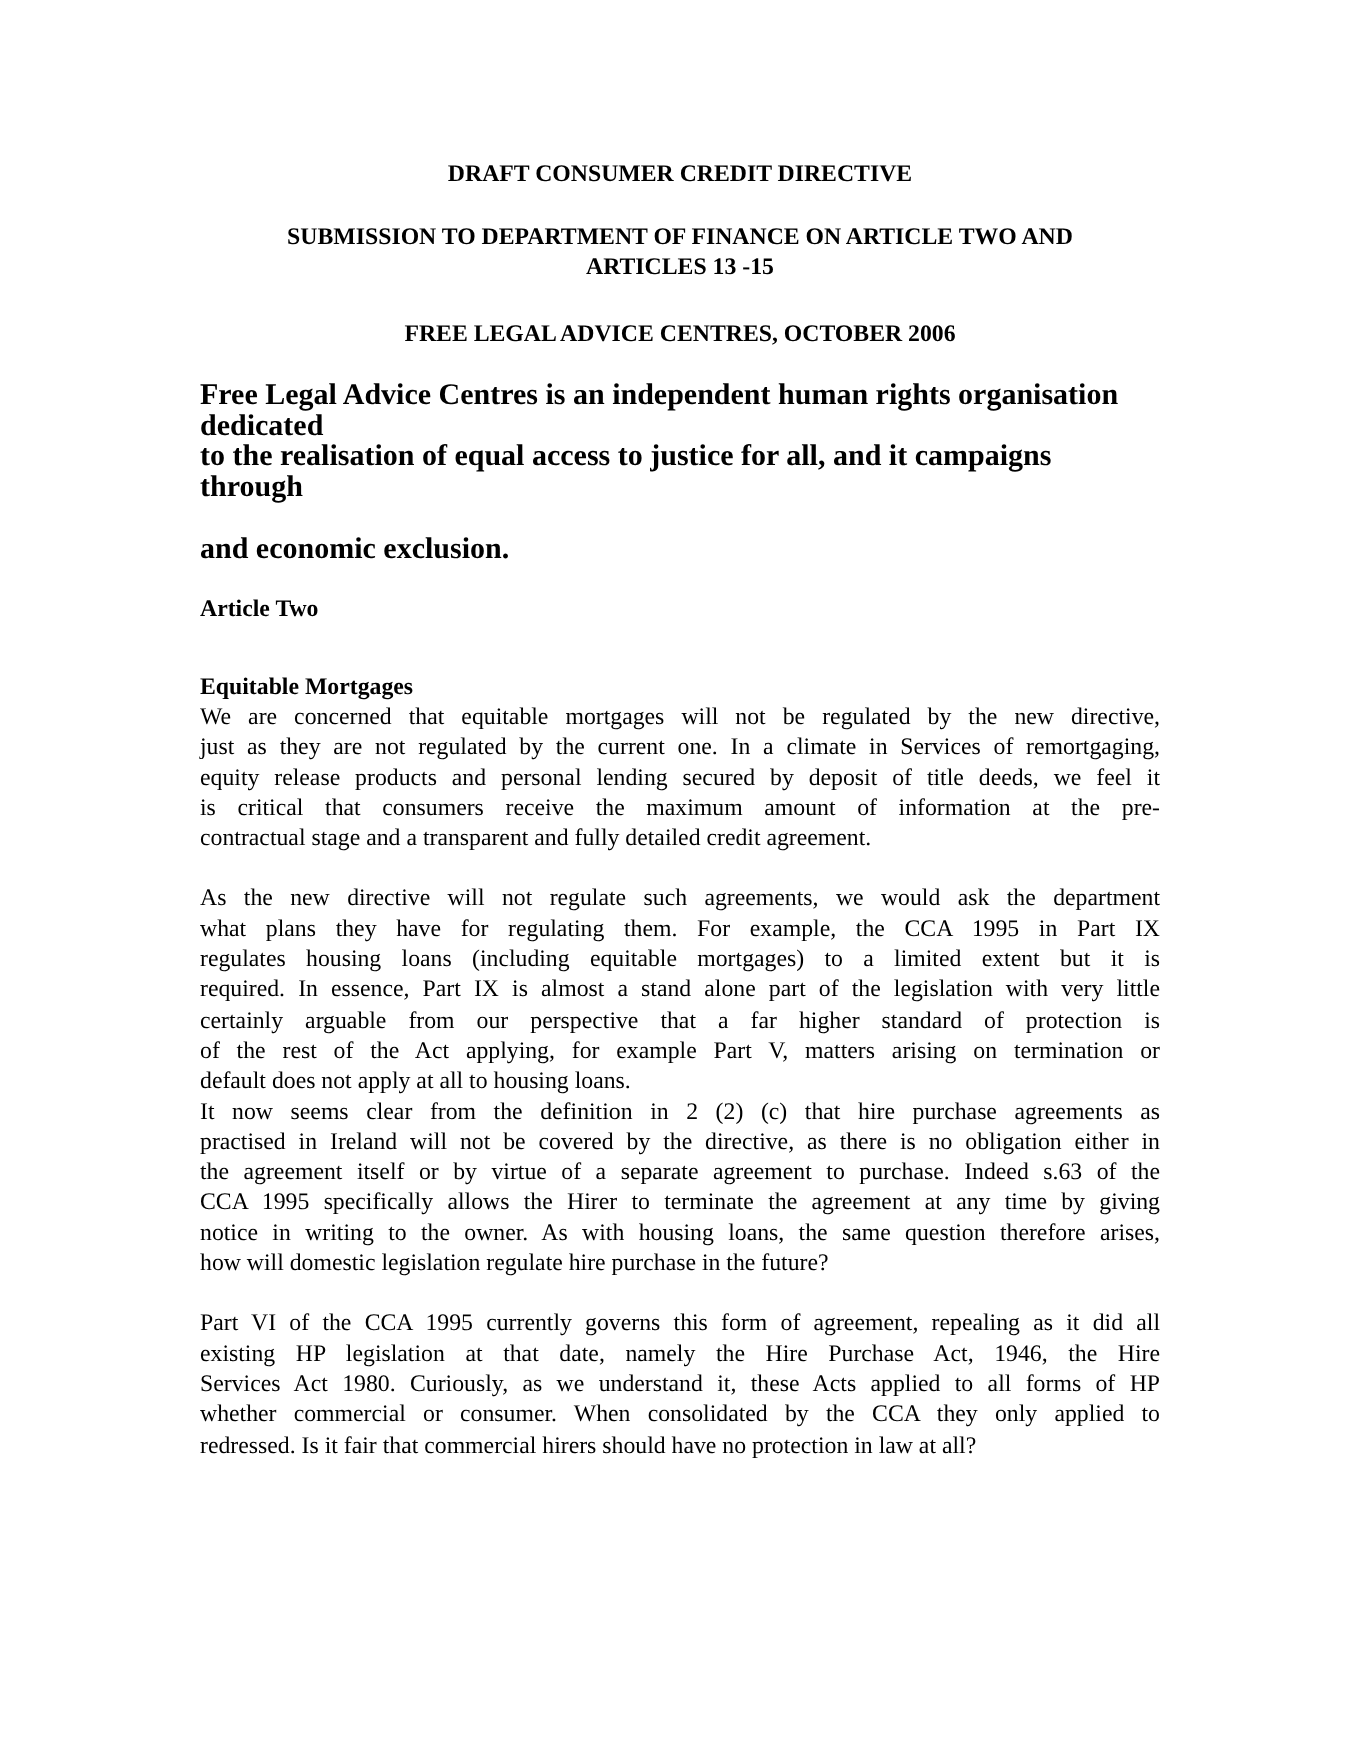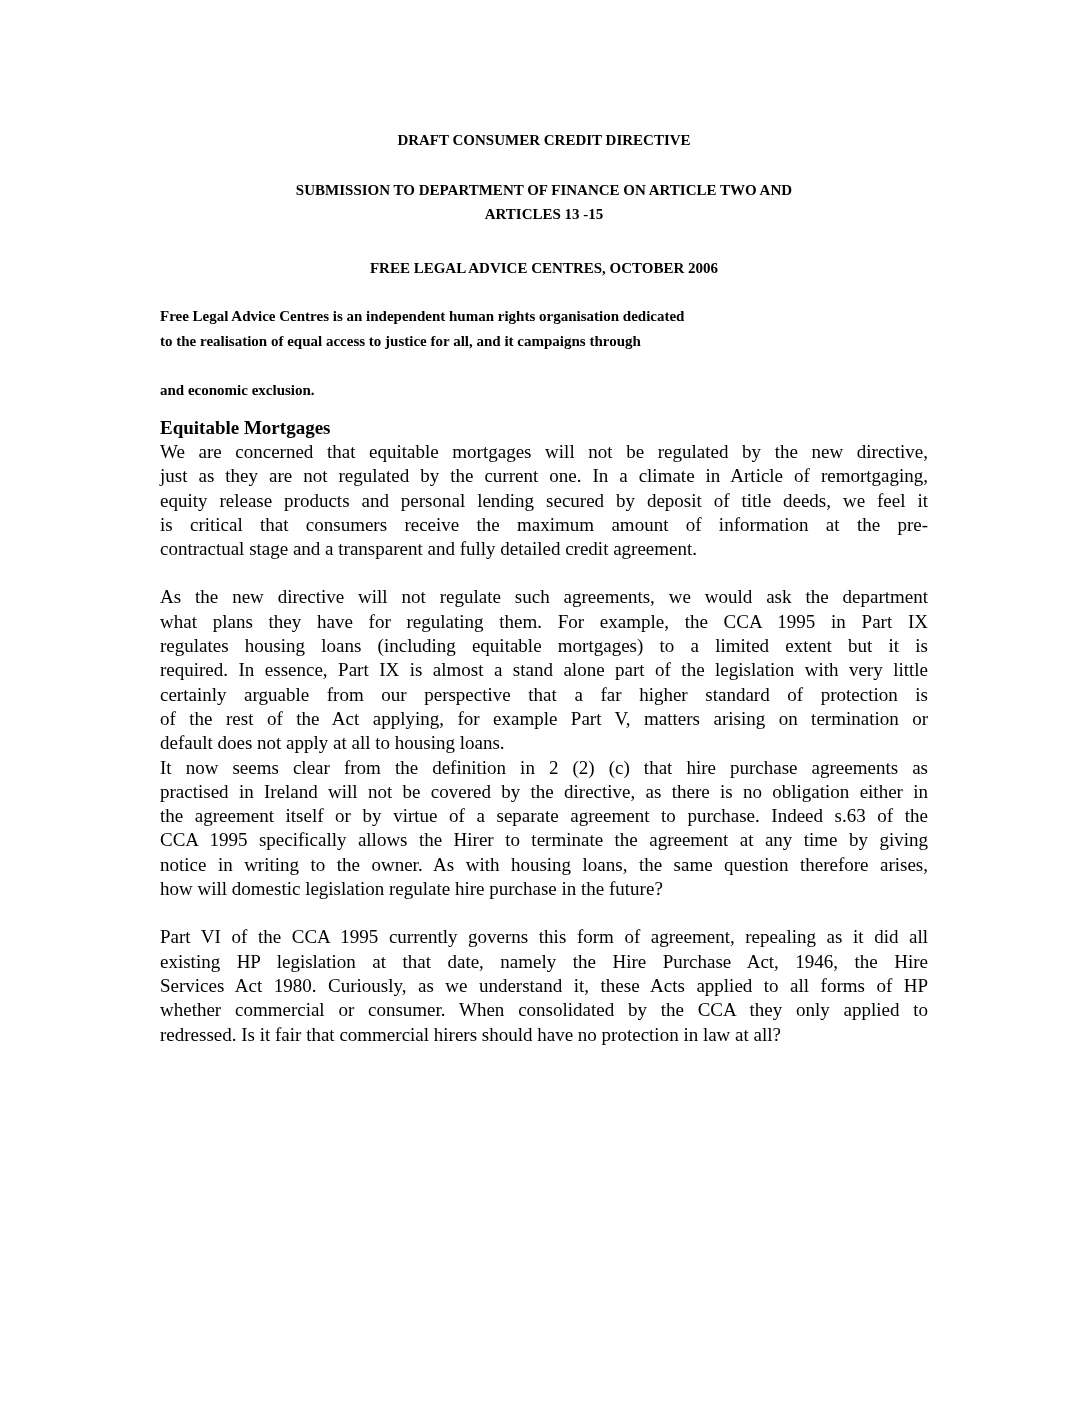--- a/index.html
+++ b/index.html
@@ -17,41 +17,41 @@
     }
     .page {
       position: absolute;
       left: 160px;
       top: 128px;
       width: 768px;
     }
     .title {
       text-align: center;
       font-weight: bold;
-      font-size: 15px;
+      font-size: 19px;
       line-height: 24px;
       margin: 4px;
     }
     .t1 { margin-top: 0; }
     .t2 { margin-top: 26px; }
     .t3 { margin-top: 30px; }
     .intro {
       font-weight: bold;
-      font-size: 15px;
+      font-size: 24px;
       line-height: 24.5px;
       margin: 24px 0 0 0;
     }
     .heading {
       font-weight: bold;
       font-size: 19px;
       line-height: 24px;
       margin: 0;
     }
     .h-article { margin-top: 25px; }
-    .h-equitable { margin-top: 14px; }
+    .h-equitable { margin-top: 38px; }
     .h-hire { margin-top: 22px; }
     .para {
       font-size: 19px;
       line-height: 24.3px;
       margin: 0;
     }
     .para .ln {
       display: block;
       text-align: justify;
       text-align-last: justify;
@@ -79,26 +79,27 @@
 
   <p class="title t3">FREE LEGAL ADVICE CENTRES, OCTOBER 2006</p>
 
   <p class="intro">
     <span>Free Legal Advice Centres is an independent human rights organisation dedicated</span><br>
     <span>to the realisation of equal access to justice for all, and it campaigns through</span><br>
     <br>
     <span>and economic exclusion.</span>
   </p>
 
+  <p class="heading h-article">Article Two</p>
 
   <p class="heading h-equitable">Equitable Mortgages</p>
 
   <div class="para">
     <span class="ln justified">We are concerned that equitable mortgages will not be regulated by the new directive,</span>
-    <span class="ln justified">just as they are not regulated by the current one. In a climate in Article of remortgaging,</span>
+    <span class="ln justified">just as they are not regulated by the current one. In a climate in Services of remortgaging,</span>
     <span class="ln justified">equity release products and personal lending secured by deposit of title deeds, we feel it</span>
     <span class="ln justified">is critical that consumers receive the maximum amount of information at the pre-</span>
     <span class="ln last">contractual stage and a transparent and fully detailed credit agreement.</span>
   </div>
 
   <div class="gap"></div>
 
   <div class="para">
     <span class="ln justified">As the new directive will not regulate such agreements, we would ask the department</span>
     <span class="ln justified">what plans they have for regulating them. For example, the CCA 1995 in Part IX</span>

